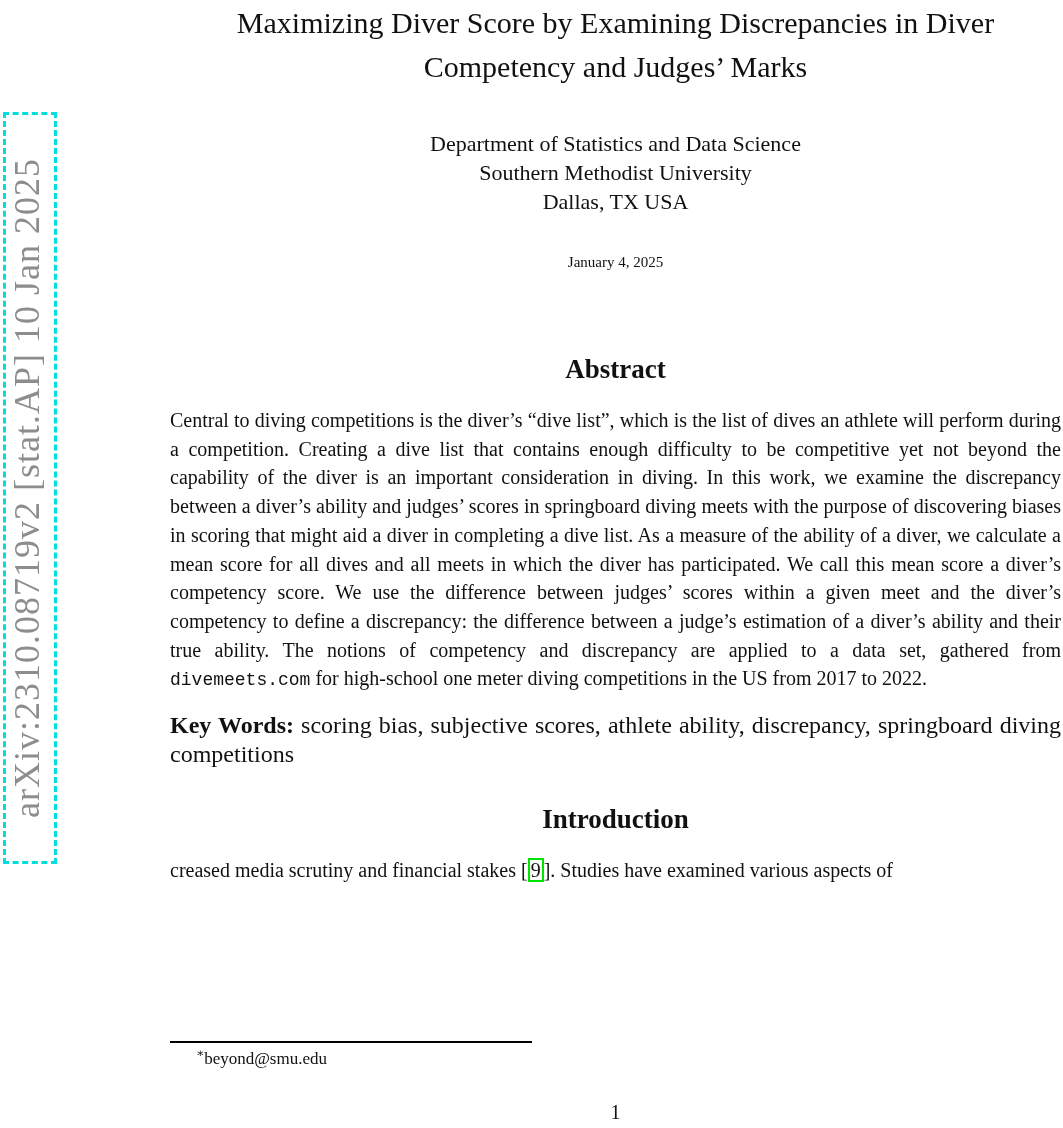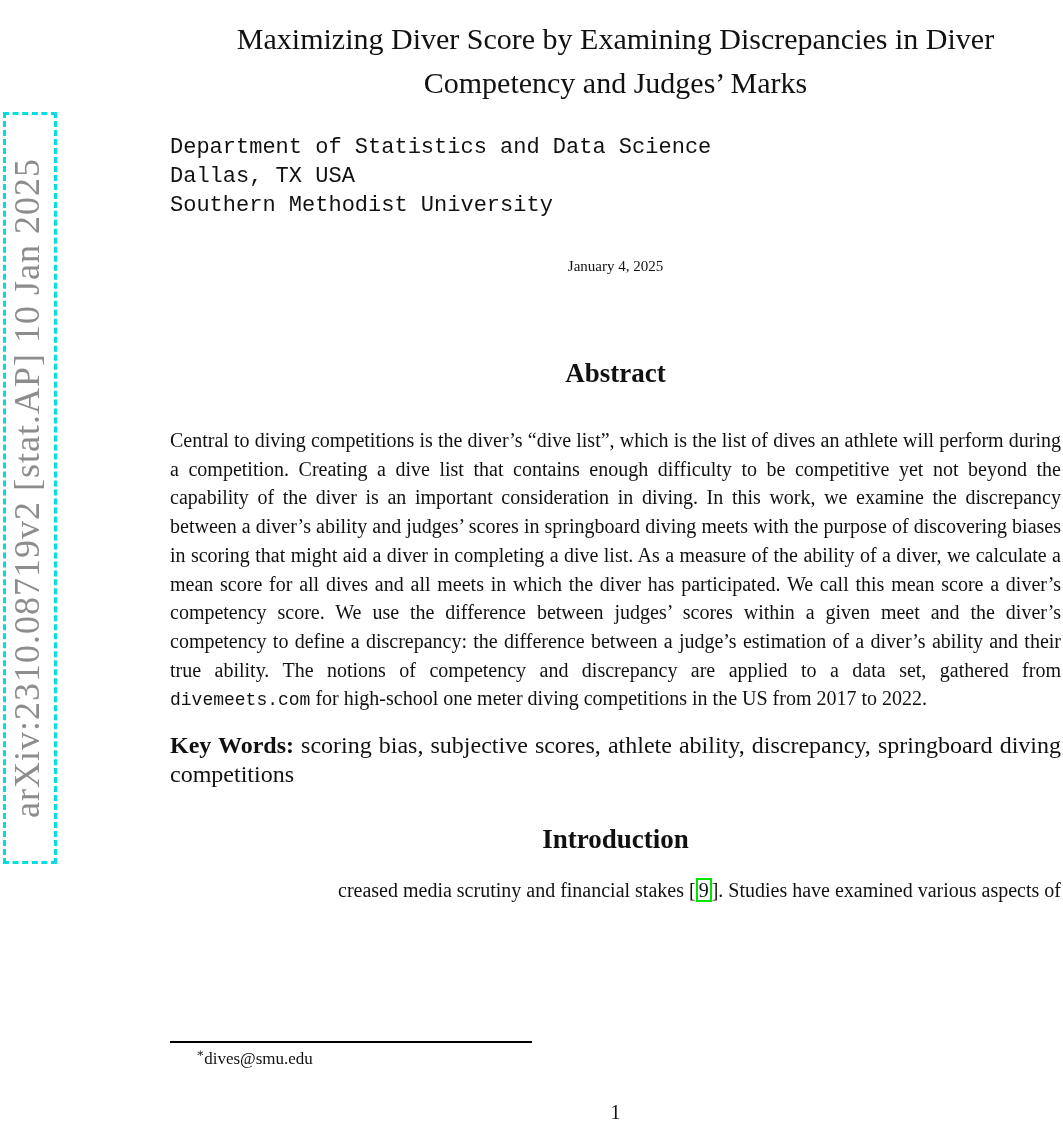--- a/index.html
+++ b/index.html
@@ -37,77 +37,77 @@
     font-family: "Liberation Serif", "DejaVu Serif", serif;
     font-size: 36px;
     letter-spacing: 1px;
     color: #8d8d8d;
   }
 
   
   .column {
     position: absolute;
     left: 170px;
-    top: 16px;
+    top: 0;
     width: 891px;
   }
   .title {
     text-align: center;
     font-size: 30px;
     line-height: 44px;
     font-weight: normal;
     padding-top: 1px;
   }
   .title span { display: block; }
   .author-line {
     margin-top: 29px;
     text-align: center;
     font-size: 23px;
   }
   .author-note-sym { font-size: 15px; vertical-align: super; line-height: 0; }
   .affiliation {
-    margin-top: 28px;
+    margin-top: 40px;
+    text-align: center;
     font-size: 22px;
     line-height: 29px;
-    font-family: Liberation Mono, monospace;
   }
   .affiliation span { display: block; }
   .date-line {
     margin-top: 38px;
     text-align: center;
     font-size: 15px;
   }
   .section-heading {
     font-weight: bold;
     font-size: 27px;
     text-align: center;
   }
   .abstract-heading { margin-top: 83px; }
   .abstract-body {
-    margin-top: 37px;
+    margin-top: 21px;
     font-size: 20px;
     line-height: 28.7px;
     text-align: justify;
   }
   .mono { font-family: "Liberation Mono", "DejaVu Sans Mono", monospace; font-size: 18px; }
   .keywords {
     margin-top: 16px;
     font-size: 24px;
     line-height: 28.7px;
     text-align: justify;
   }
   .keywords .kw-label { font-weight: bold; }
   .intro-heading { margin-top: 36px; }
   .intro-body {
     margin-top: 21px;
     font-size: 20px;
     line-height: 28.7px;
   }
   .intro-line-1 { text-align: justify; text-align-last: justify; }
-  .intro-line-2 { text-align: right; }
+  .intro-line-2 { text-align: left; }
   .cite-link {
     color: #111111;
     text-decoration: none;
   }
   .cite-num {
     border: 2px solid #00e400;
     padding: 0 1px;
     line-height: 1;
     display: inline-block;
   }
@@ -154,40 +154,40 @@
   <div class="column">
 
     <h1 class="title">
       <span>Maximizing Diver Score by Examining Discrepancies in Diver</span>
       <span>Competency and Judges’ Marks</span>
     </h1>
 
 
     <div class="affiliation">
       <span>Department of Statistics and Data Science</span>
+      <span>Southern Methodist University</span>
       <span>Dallas, TX USA</span>
-      <span>Southern Methodist University</span>
     </div>
 
     <div class="date-line">January 4, 2025</div>
 
     <h2 class="section-heading abstract-heading">Abstract</h2>
 
     <p class="abstract-body"><span>Central to diving competitions is the diver’s “dive list”, which is the list of dives an athlete will perform during a competition. Creating a dive list that contains enough difficulty to be competitive yet not beyond the capability of the diver is an important consideration in diving. In this work, we examine the discrepancy between a diver’s ability and judges’ scores in springboard diving meets with the purpose of discovering biases in scoring that might aid a diver in completing a dive list. As a measure of the ability of a diver, we calculate a mean score for all dives and all meets in which the diver has participated. We call this mean score a diver’s competency score. We use the difference between judges’ scores within a given meet and the diver’s competency to define a discrepancy: the difference between a judge’s estimation of a diver’s ability and their true ability. The notions of competency and discrepancy are applied to a data set, gathered from </span><span class="mono">divemeets.com</span><span> for high-school one meter diving competitions in the US from 2017 to 2022.</span></p>
 
     <p class="keywords"><span class="kw-label">Key Words:</span><span> scoring bias, subjective scores, athlete ability, discrepancy, springboard diving competitions</span></p>
 
     <h2 class="section-heading intro-heading">Introduction</h2>
 
     <div class="intro-body">
       <div class="intro-line-2"><span>creased media scrutiny and financial stakes [</span><a href="#" class="cite-link"><span class="cite-num">9</span></a><span>]. Studies have examined various aspects of</span></div>
     </div>
 
   </div>
 
   <div class="footnote">
     <div class="footnote-rule"></div>
-    <div class="footnote-text"><span class="footnote-sym">∗</span><span>dives@smu.edu</span></div>
+    <div class="footnote-text"><span class="footnote-sym">∗</span><span>beyond@smu.edu</span></div>
   </div>
 
   <div class="page-number">1</div>
 
 </div>
 
 </body></html>

